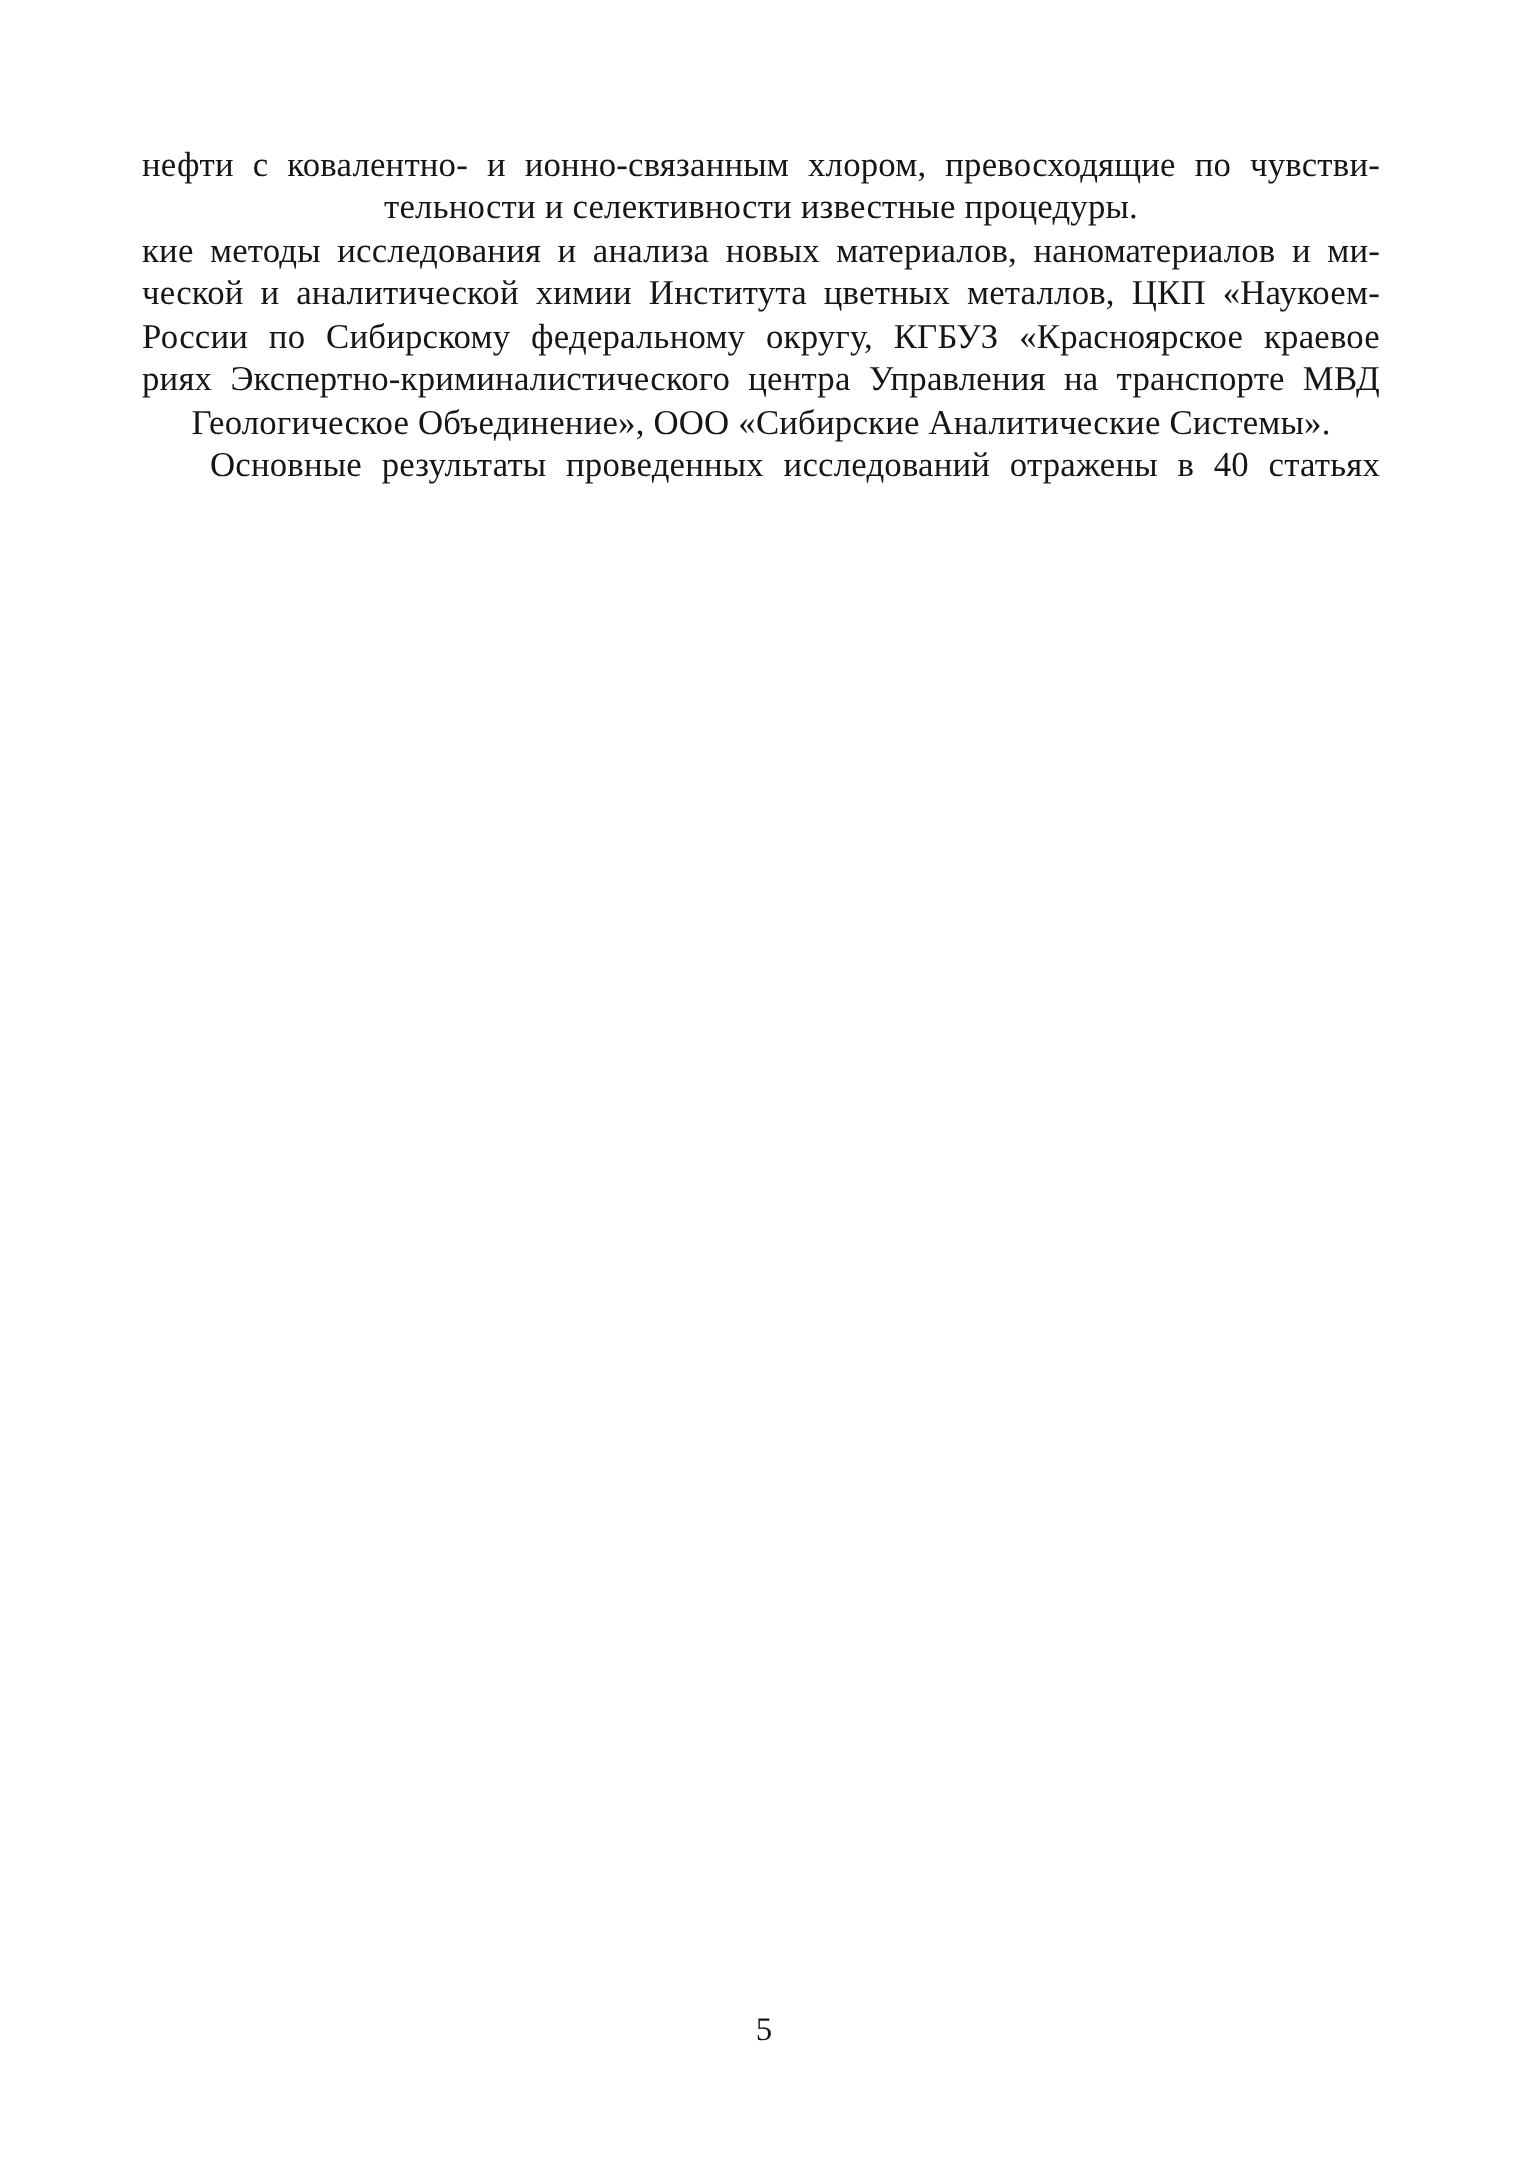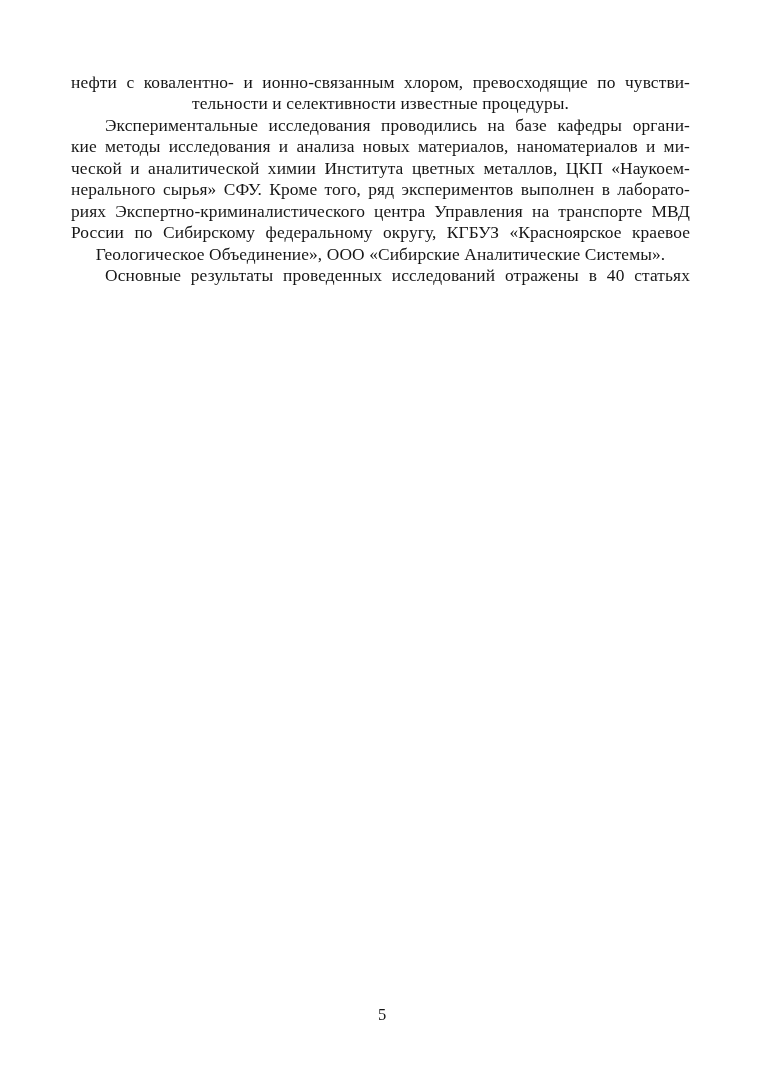--- a/index.html
+++ b/index.html
@@ -46,23 +46,21 @@
     line-height: 22px;
   }
 </style>
 </head>
 <body>
 
 <div class="page" style="color: rgb(22, 22, 22); background: rgb(255, 255, 255);">
   <div class="text-block">
     <div class="line just">нефти с ковалентно- и ионно-связанным хлором, превосходящие по чувстви-</div>
     <div class="line">тельности и селективности известные процедуры.</div>
-    <div class="line just indent">Экспериментальные исследования проводились на базе кафедры органи-</div>
     <div class="line just">кие методы исследования и анализа новых материалов, наноматериалов и ми-</div>
     <div class="line just">ческой и аналитической химии Института цветных металлов, ЦКП «Наукоем-</div>
-    <div class="line just">нерального сырья» СФУ. Кроме того, ряд экспериментов выполнен в лаборато-</div>
+    <div class="line just">России по Сибирскому федеральному округу, КГБУЗ «Красноярское краевое</div>
     <div class="line just">риях Экспертно-криминалистического центра Управления на транспорте МВД</div>
-    <div class="line just">России по Сибирскому федеральному округу, КГБУЗ «Красноярское краевое</div>
     <div class="line">Геологическое Объединение», ООО «Сибирские Аналитические Системы».</div>
     <div class="line just indent">Основные результаты проведенных исследований отражены в 40 статьях</div>
   </div>
   <div class="page-number">5</div>
 </div>
 
 </body></html>

